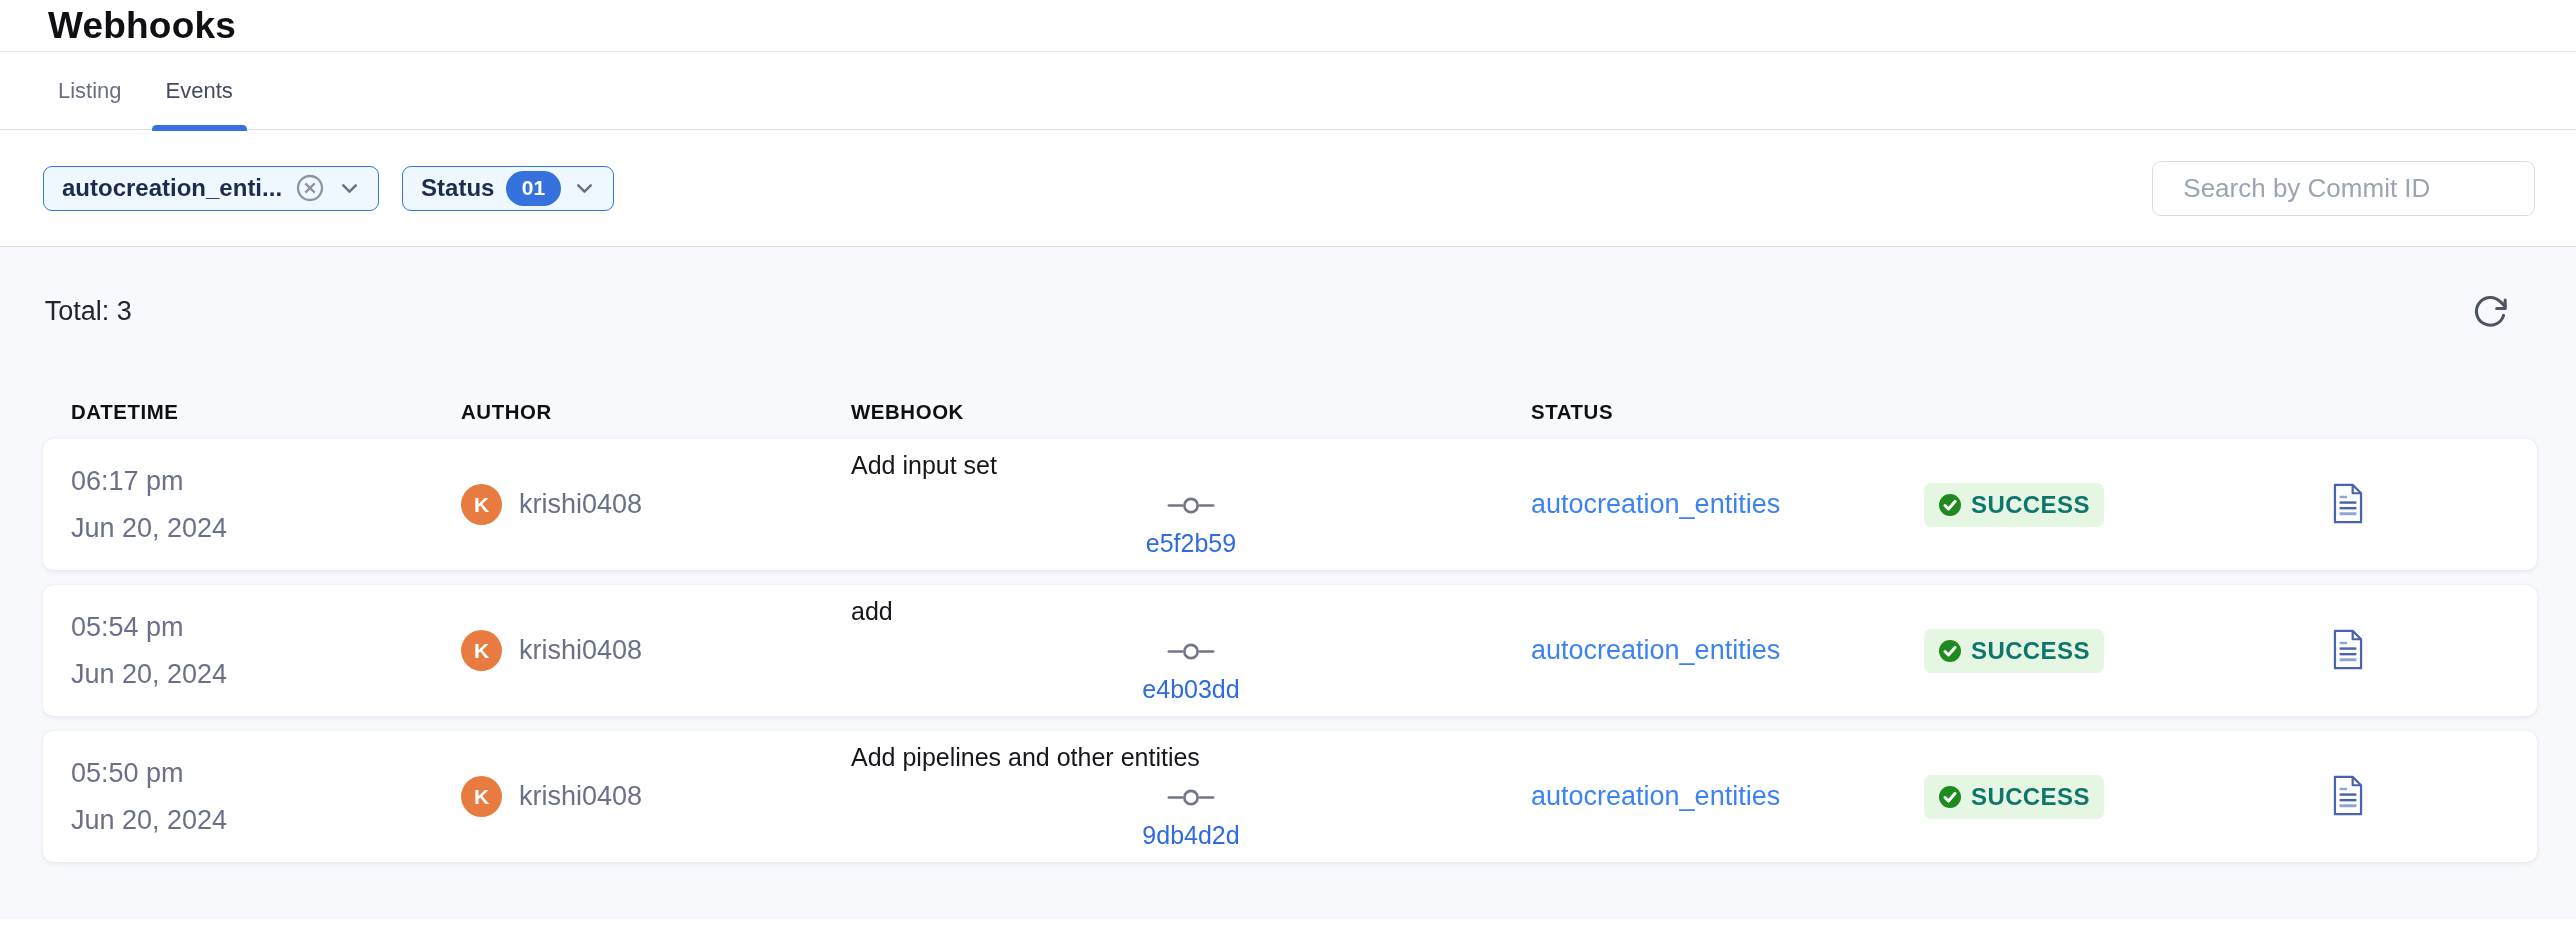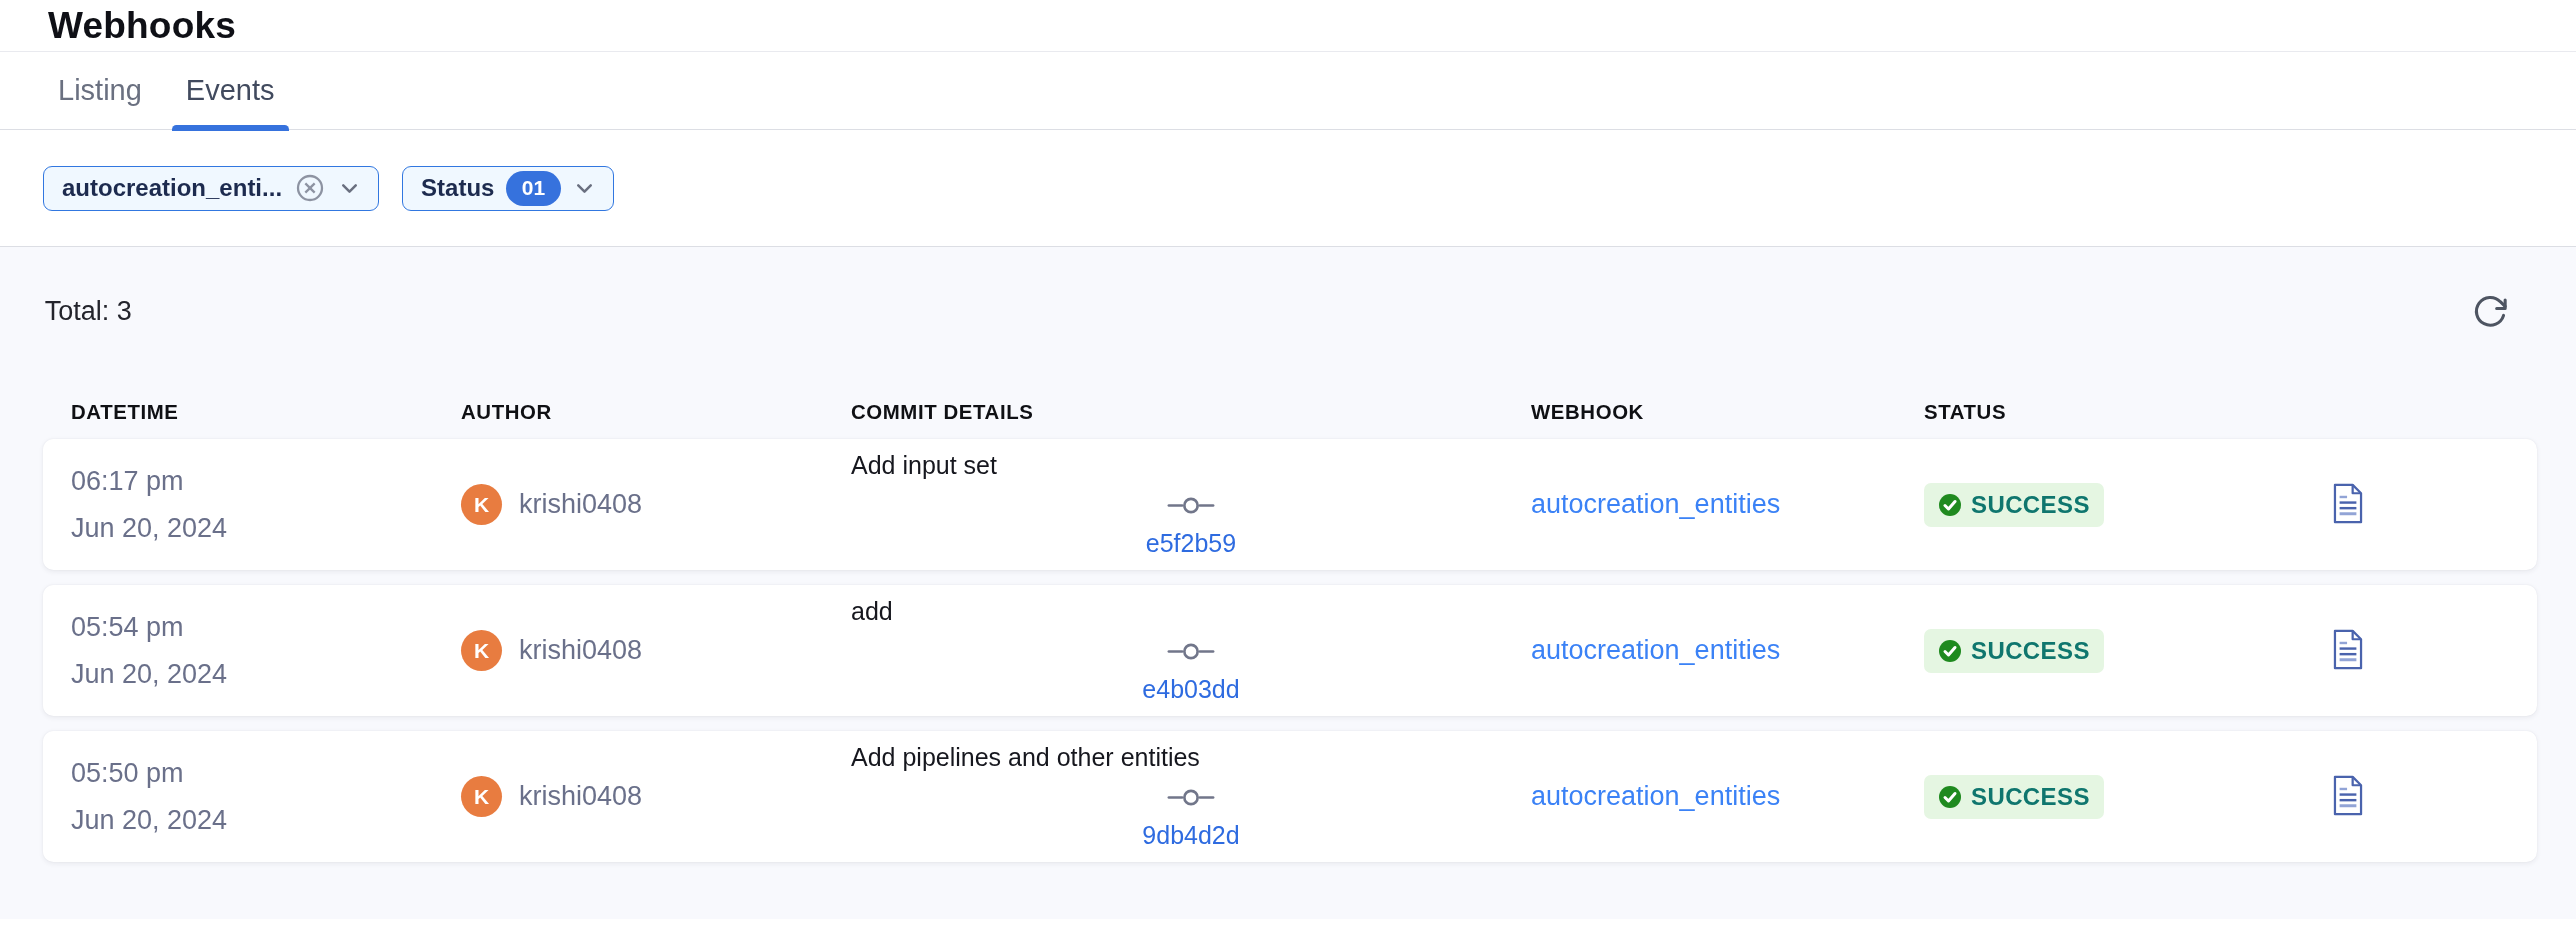--- a/index.html
+++ b/index.html
@@ -6,21 +6,21 @@
   html,body { background:#ffffff; }
   body { font-family:"Liberation Sans", sans-serif; }
   .page { width:2576px; height:931px; background:#ffffff; overflow:hidden; position:relative; }
 
   
   .page-header { height:52px; border-bottom:1.8px solid #e9eaef; display:flex; align-items:center; padding-left:48px; background:#fff; }
   .page-title { font-size:37px; font-weight:700; color:#0f1016; letter-spacing:0.2px; }
 
   
   .tabs-bar { height:78px; border-bottom:1.8px solid #dcdee4; background:#fff; display:flex; align-items:stretch; padding-left:44px; gap:16px; position:relative; }
-  .tab { display:flex; align-items:center; padding:0 14px; font-size:29px; color:#6a7080; cursor:pointer; position:relative;text-align:center; }
+  .tab { display:flex; align-items:center; padding:0 14px; font-size:22px; color:#6a7080; cursor:pointer; position:relative;text-align:center; }
   .tab.active { color:#414a5e; }
   .tab.active::after { content:''; position:absolute; left:0; right:0; bottom:-1.8px; height:6.2px; background:#3672dd; border-radius:4.4px 4.4px 0 0; }
 
   
   .filter-bar { height:117px; border-bottom:1.8px solid #dcdee4; background:#fff; display:flex; align-items:center; padding:0 41px 0 43px; gap:23px; }
   .chip { height:45px; display:inline-flex; align-items:center; gap:11.5px; padding:0 16px 0 18px; border:1.8px solid #3177e0; border-radius:9px; background:#f0f8ff; cursor:pointer; }
   .chip-label { font-size:24px; font-weight:700; color:#1d2b4f; }
   .count-pill { min-width:55px; height:35px; border-radius:19.5px; background:#3672dd; color:#fff; font-size:21px; font-weight:700; display:inline-flex; align-items:center; justify-content:center; padding:0 12.4px; }
   .icon-btn { display:inline-flex; align-items:center; justify-content:center; background:none; border:none; cursor:pointer; }
 
@@ -89,38 +89,44 @@
     </div>
 
     <div class="chip">
       <span class="chip-label">Status</span>
       <span class="count-pill">01</span>
       <svg width="25" height="25" viewBox="0 0 24 24" fill="none" stroke="#6a7080" stroke-width="2.4" stroke-linecap="round" stroke-linejoin="round">
         <polyline points="6 9 12 15 18 9"></polyline>
       </svg>
     </div>
 
+    <div class="search-box">
+      <svg width="28" height="28" viewBox="0 0 24 24" fill="none" stroke="#33363f" stroke-width="1.8" stroke-linecap="round">
+        <circle cx="10.5" cy="10.5" r="6.5"></circle>
+        <line x1="15.5" y1="15.5" x2="20.5" y2="20.5"></line>
+      </svg>
+      <input type="text" value="" placeholder="Search by Commit ID" style="">
+    </div>
   </div>
 
   <div class="content">
 
     <div class="total-bar">
       <span class="total-label">Total: 3</span>
       <button class="icon-btn refresh-btn">
         <svg width="37" height="37" viewBox="0 0 24 24" fill="none" stroke="#4e5562" stroke-width="2" stroke-linecap="round" stroke-linejoin="round">
           <polyline points="21.5 4.5 21.5 10 16 10"></polyline>
           <path d="M20.49 14.5a9 9 0 1 1-2.12-8.86L21.5 8.7"></path>
         </svg>
       </button>
     </div>
 
     <div class="table-head grid-cols">
       <div class="th">DATETIME</div>
       <div class="th">AUTHOR</div>
-      <div class="th">COMMIT DETAILS</div>
       <div class="th">WEBHOOK</div>
       <div class="th">STATUS</div>
       <div class="th"></div>
     </div>
 
     <div class="row-card grid-cols">
       <div>
         <div class="dt-time">06:17 pm</div>
         <div class="dt-date">Jun 20, 2024</div>
       </div>

